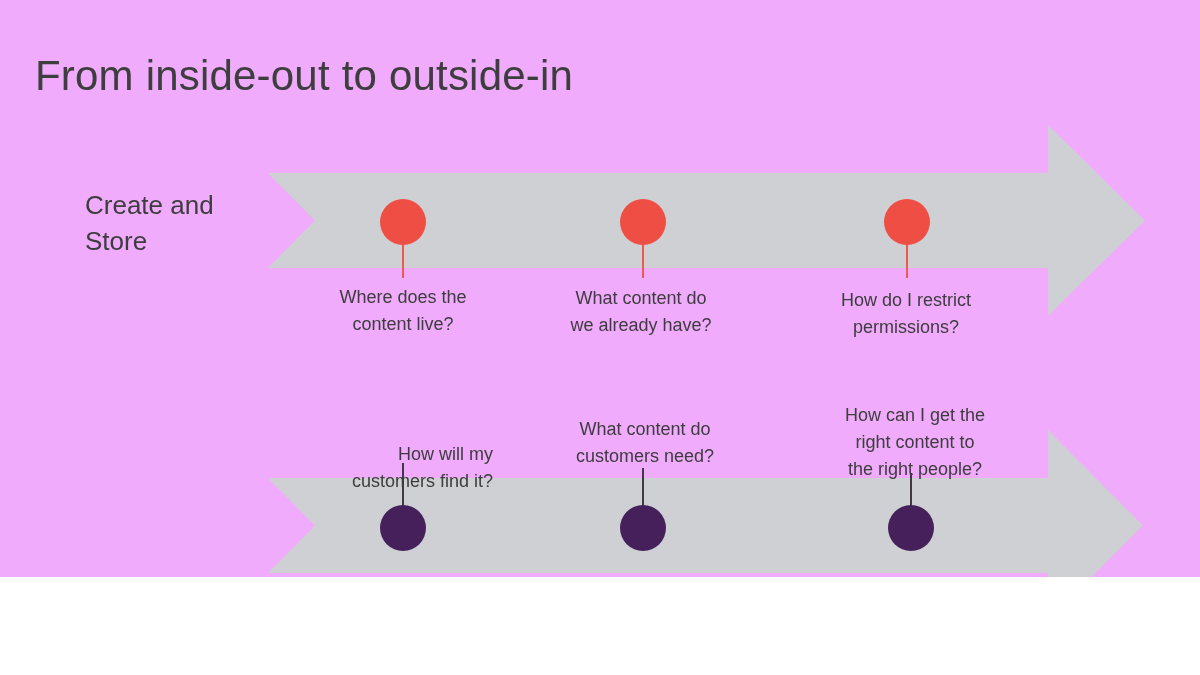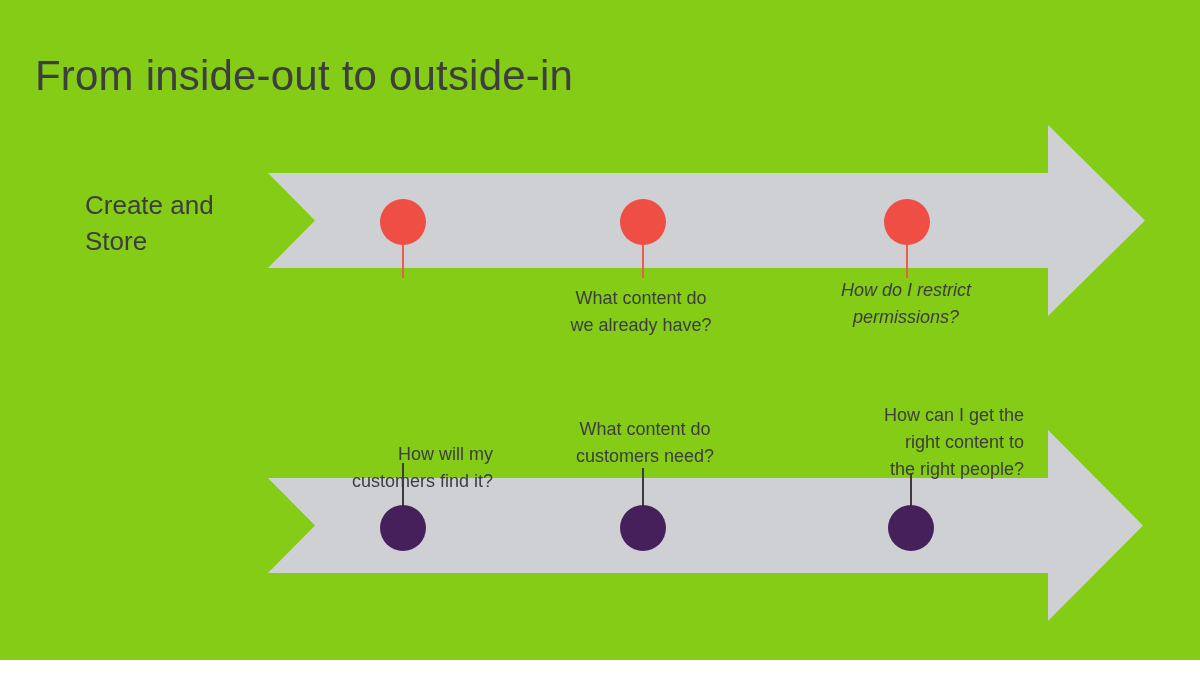--- a/index.html
+++ b/index.html
@@ -1,21 +1,21 @@
 <!DOCTYPE html>
 <html><head>
 <meta charset="utf-8">
 <style>
   * { margin: 0; padding: 0; box-sizing: border-box; }
   html, body { background: #ffffff; }
   .slide {
     position: relative;
     width: 1200px;
-    height: 660px;
-    background: #84cc16;
+    height: 577px;
+    background: #f0abfc;
     overflow: hidden;
     font-family: "Liberation Sans", sans-serif;
     color: #3d3d3d;
   }
   .title {
     position: absolute;
     left: 35px;
     top: 52px;
     font-size: 42px;
     font-weight: 300;
@@ -43,24 +43,24 @@
   .question {
     position: absolute;
     font-size: 18px;
     line-height: 27px;
     color: #3d3d3d;
     white-space: pre-line;
   }
   .question.centered { transform: translateX(-50%); text-align: center; }
   .q-top-1 { left: 403px; top: 284px; }
   .q-top-2 { left: 641px; top: 285px; }
-  .q-top-3 { left: 906px; top: 277px; font-style: italic; }
+  .q-top-3 { left: 906px; top: 287px; }
   .q-bot-1 { left: 352px; top: 410px; text-align: right; margin-top: 31px; }
   .q-bot-2 { left: 645px; top: 416px; }
-  .q-bot-3 { left: 884px; top: 402px; text-align: right; }
+  .q-bot-3 { left: 845px; top: 402px; text-align: center; }
 </style>
 </head>
 <body>
 
 <div class="slide">
 
   <div class="title">From inside-out to outside-in</div>
 
   <svg class="diagram-svg" viewBox="0 0 1200 675">
 
@@ -82,20 +82,22 @@
 
     <circle cx="403" cy="528" r="23" fill="#45205a"></circle>
     <circle cx="643" cy="528" r="23" fill="#45205a"></circle>
     <circle cx="911" cy="528" r="23" fill="#45205a"></circle>
   </svg>
 
   <div class="row-label create-store">Create and
 Store</div>
 
 
+  <div class="question centered q-top-1">Where does the
+content live?</div>
 
   <div class="question centered q-top-2">What content do
 we already have?</div>
 
   <div class="question centered q-top-3">How do I restrict
 permissions?</div>
 
   <div class="question q-bot-1">How will my
 customers find it?</div>
 

